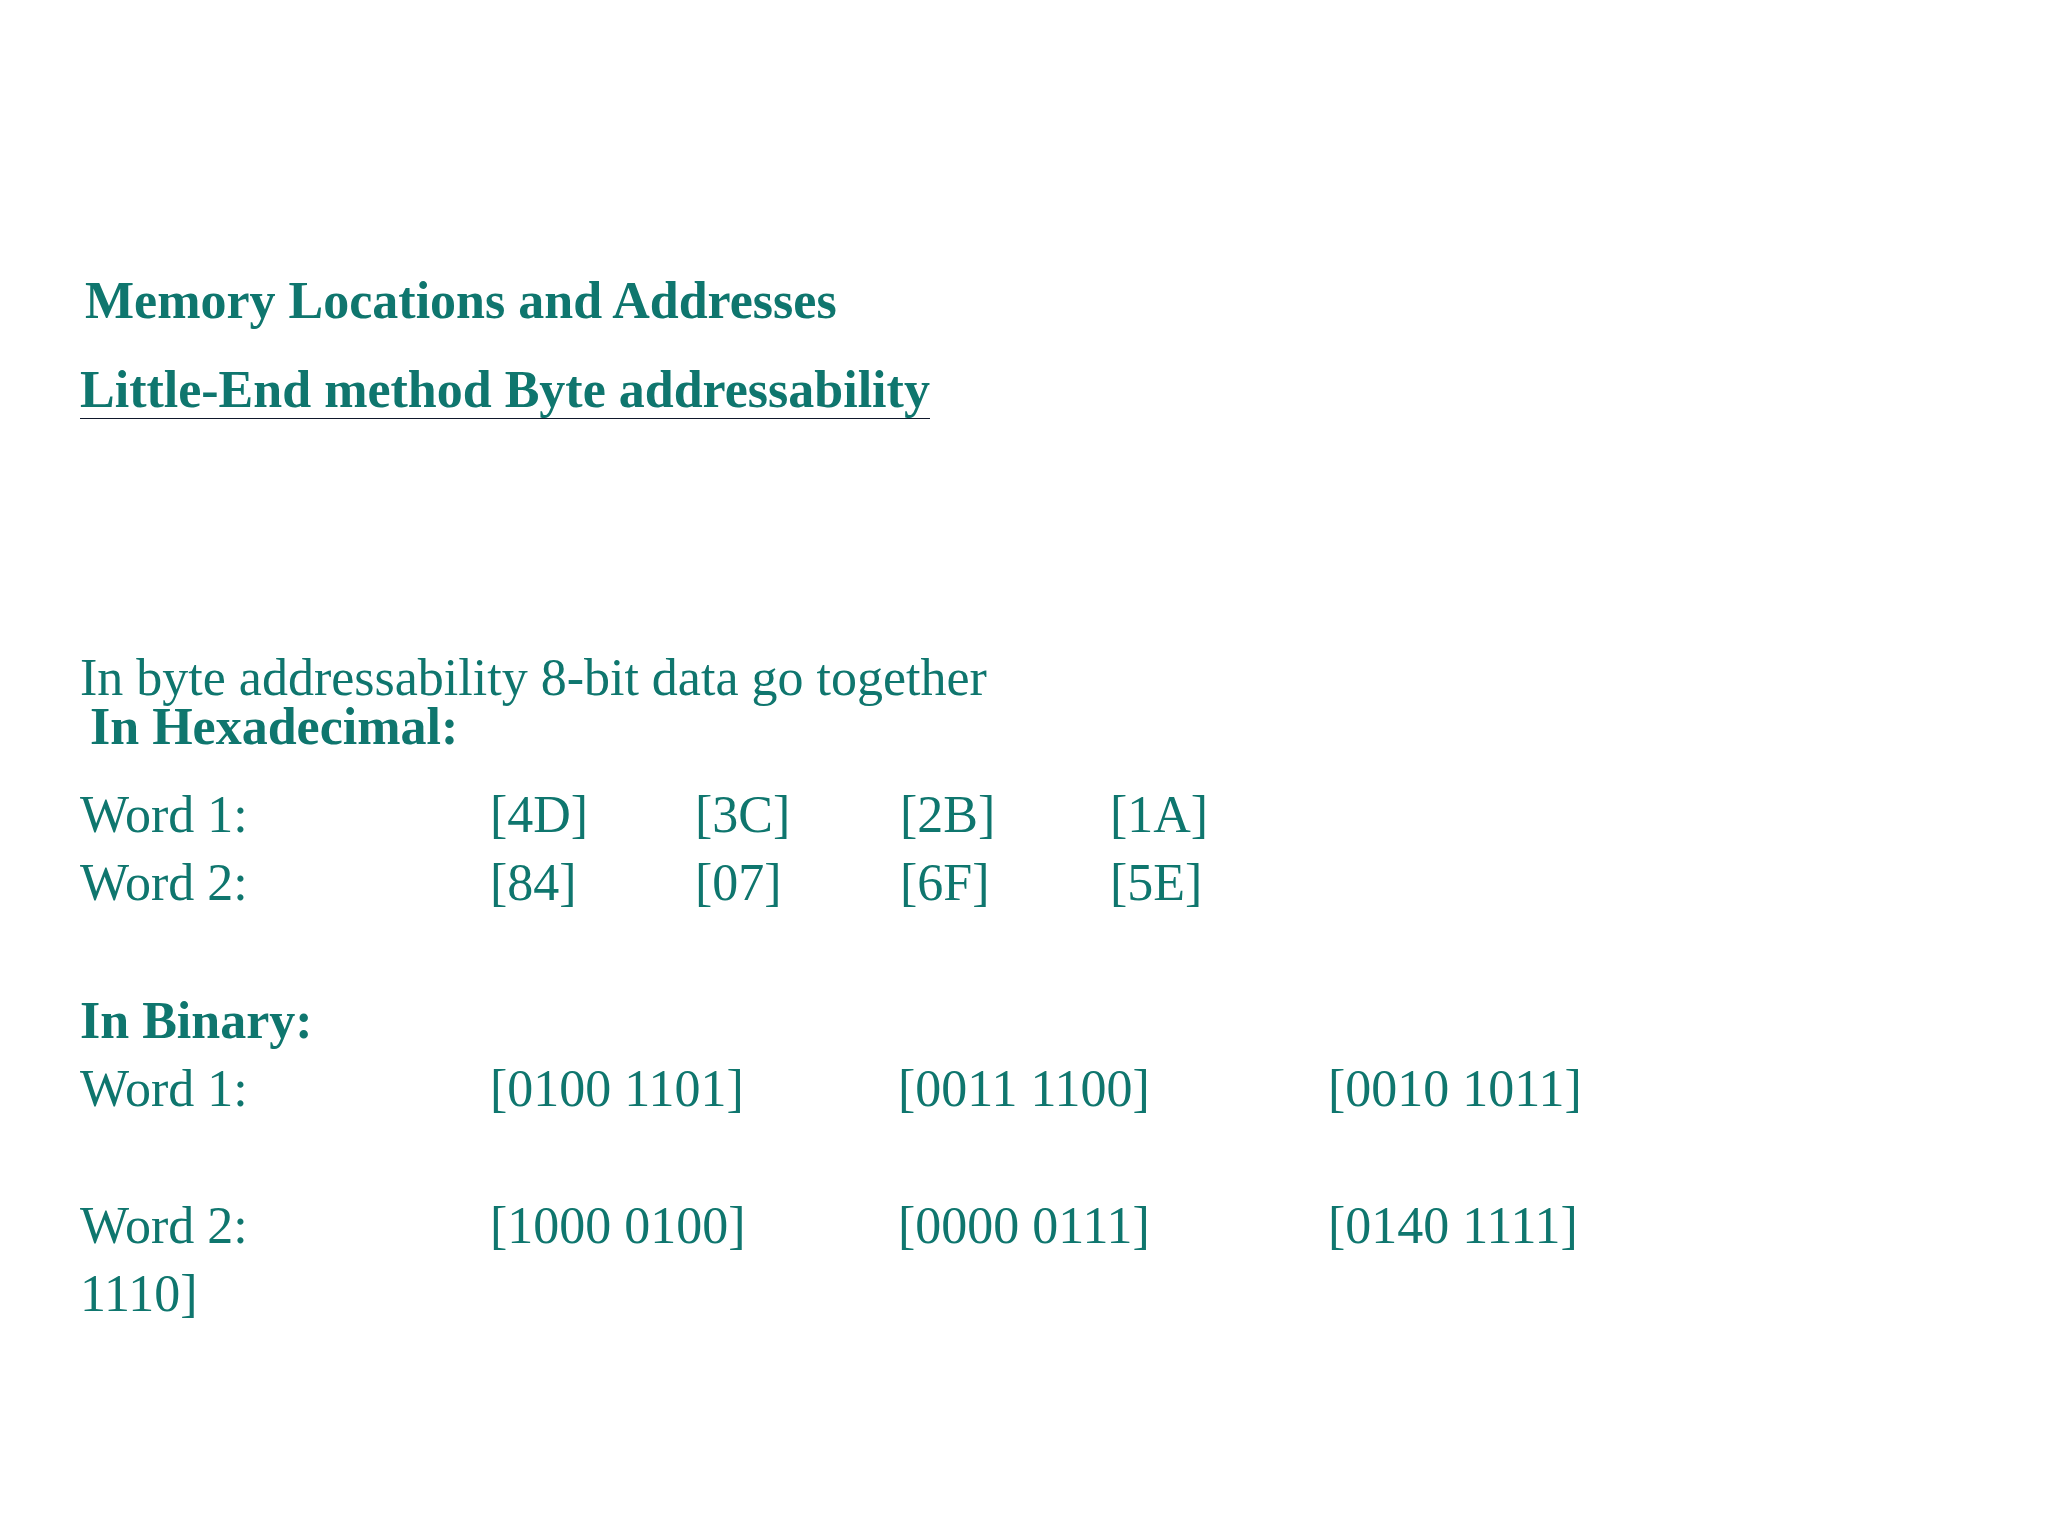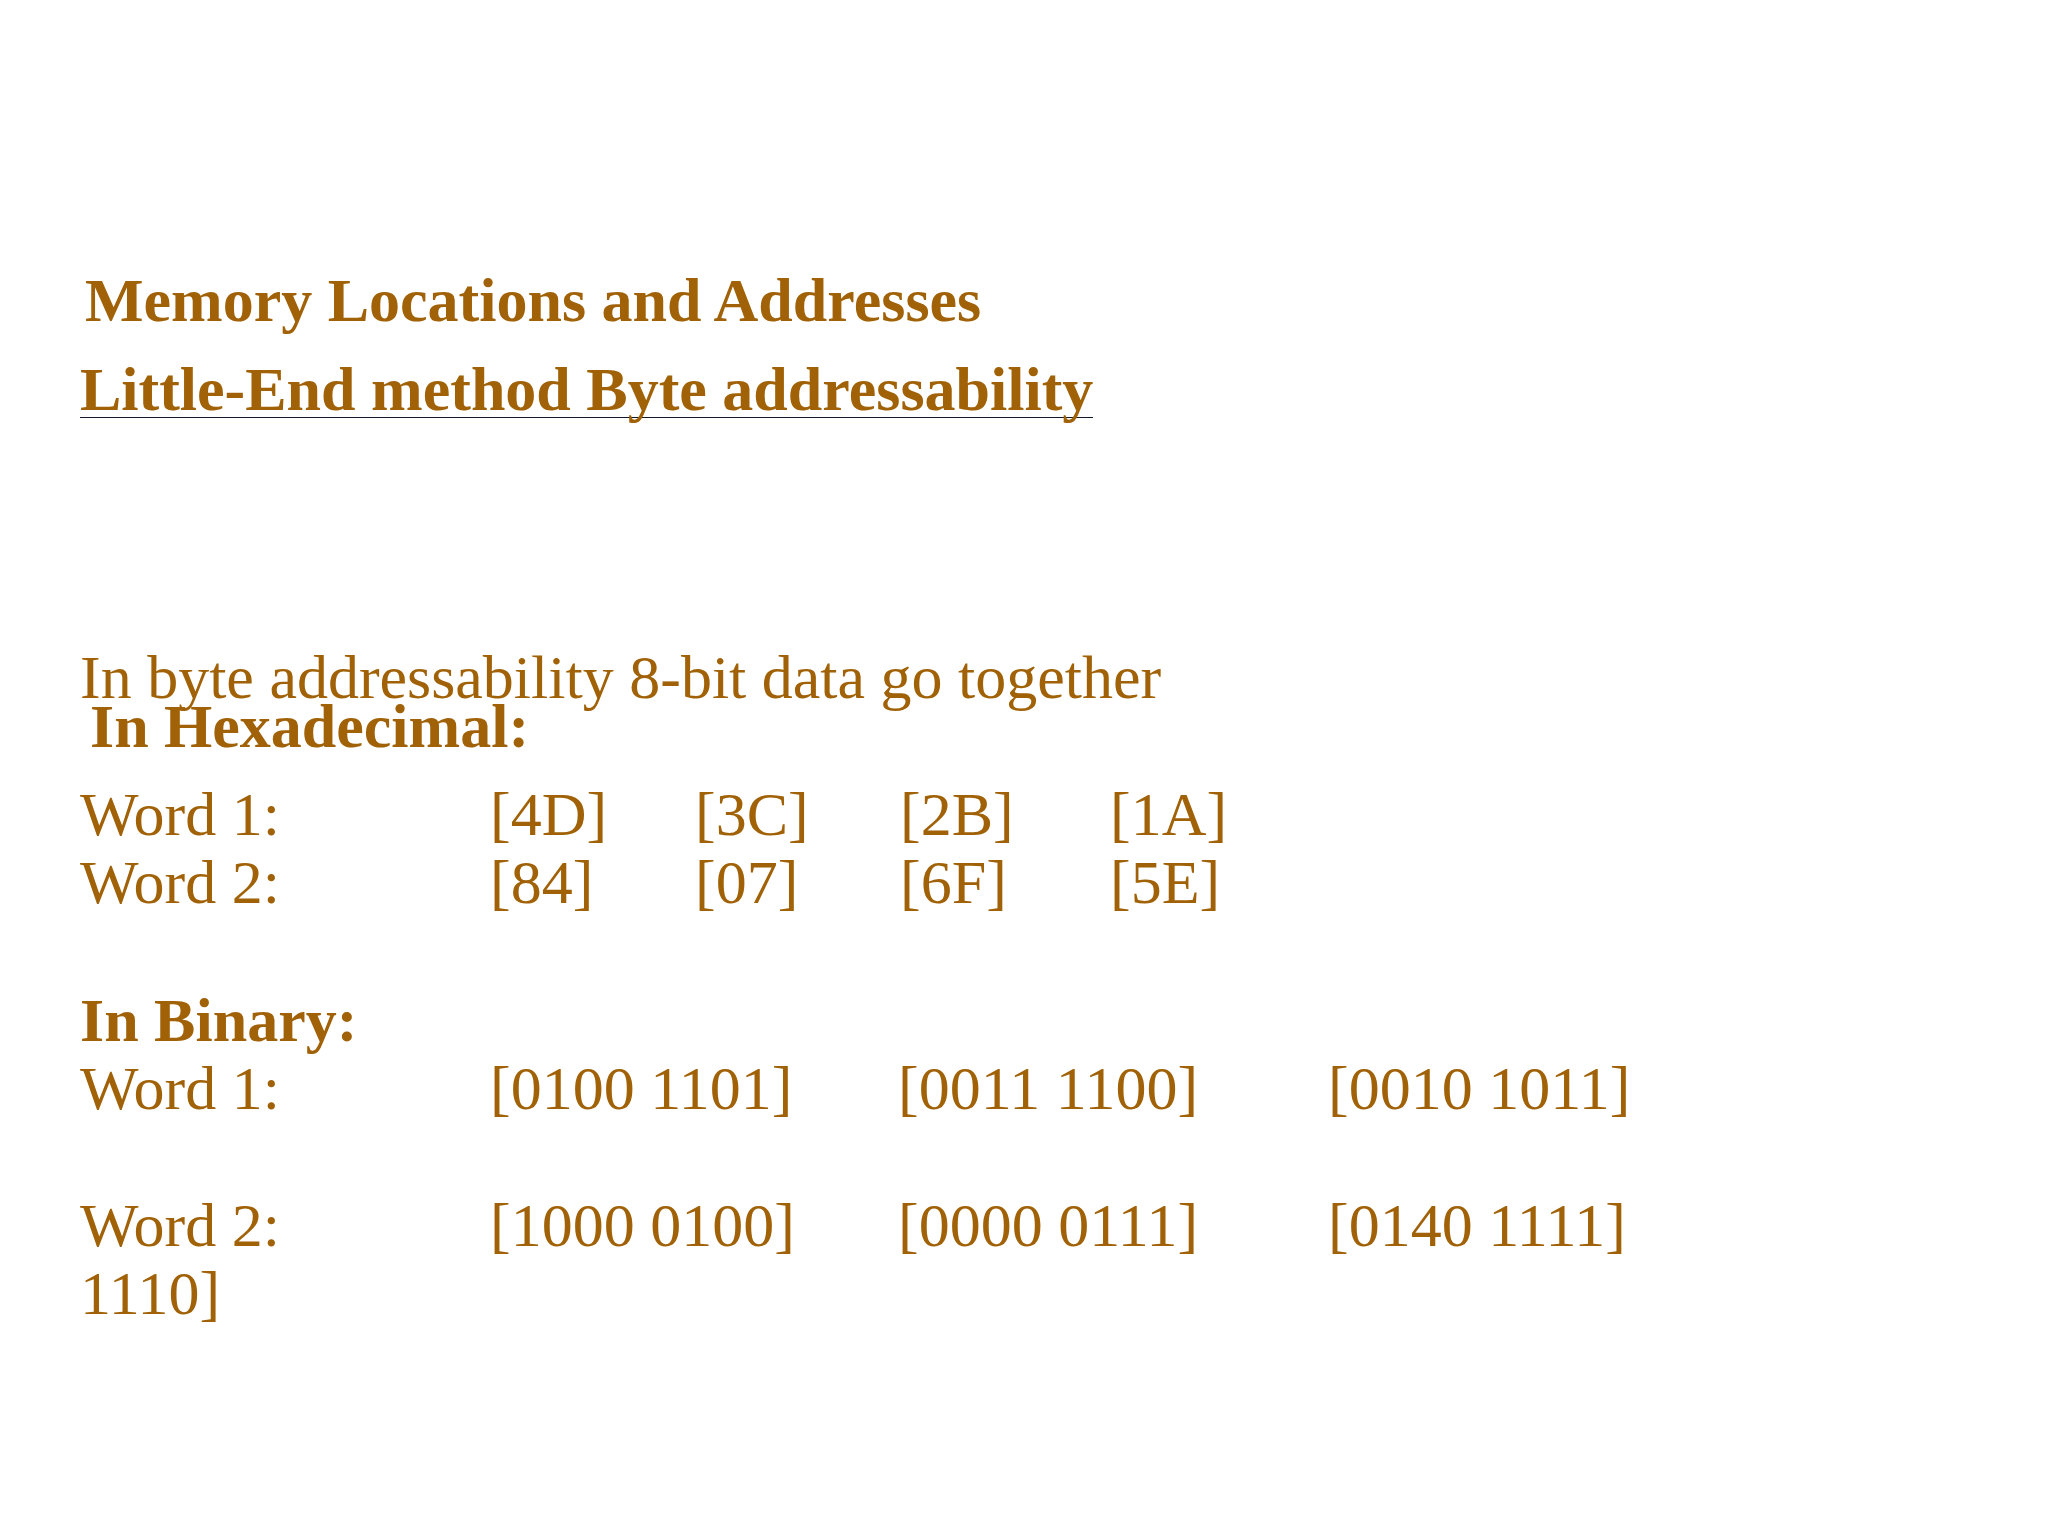--- a/index.html
+++ b/index.html
@@ -4,23 +4,23 @@
 <style>
   html, body {
     margin: 0;
     padding: 0;
   }
   .page {
     position: relative;
     width: 1840px;
     height: 1536px;
     background: #ffffff;
-    color: #a16207;
+    color: #0f766e;
     font-family: "Liberation Serif", serif;
-    font-size: 62px;
+    font-size: 52px;
     line-height: 69px;
     overflow: hidden;
   }
   .line {
     position: absolute;
     left: 0;
     width: 100%;
     height: 69px;
     white-space: nowrap;
   }

